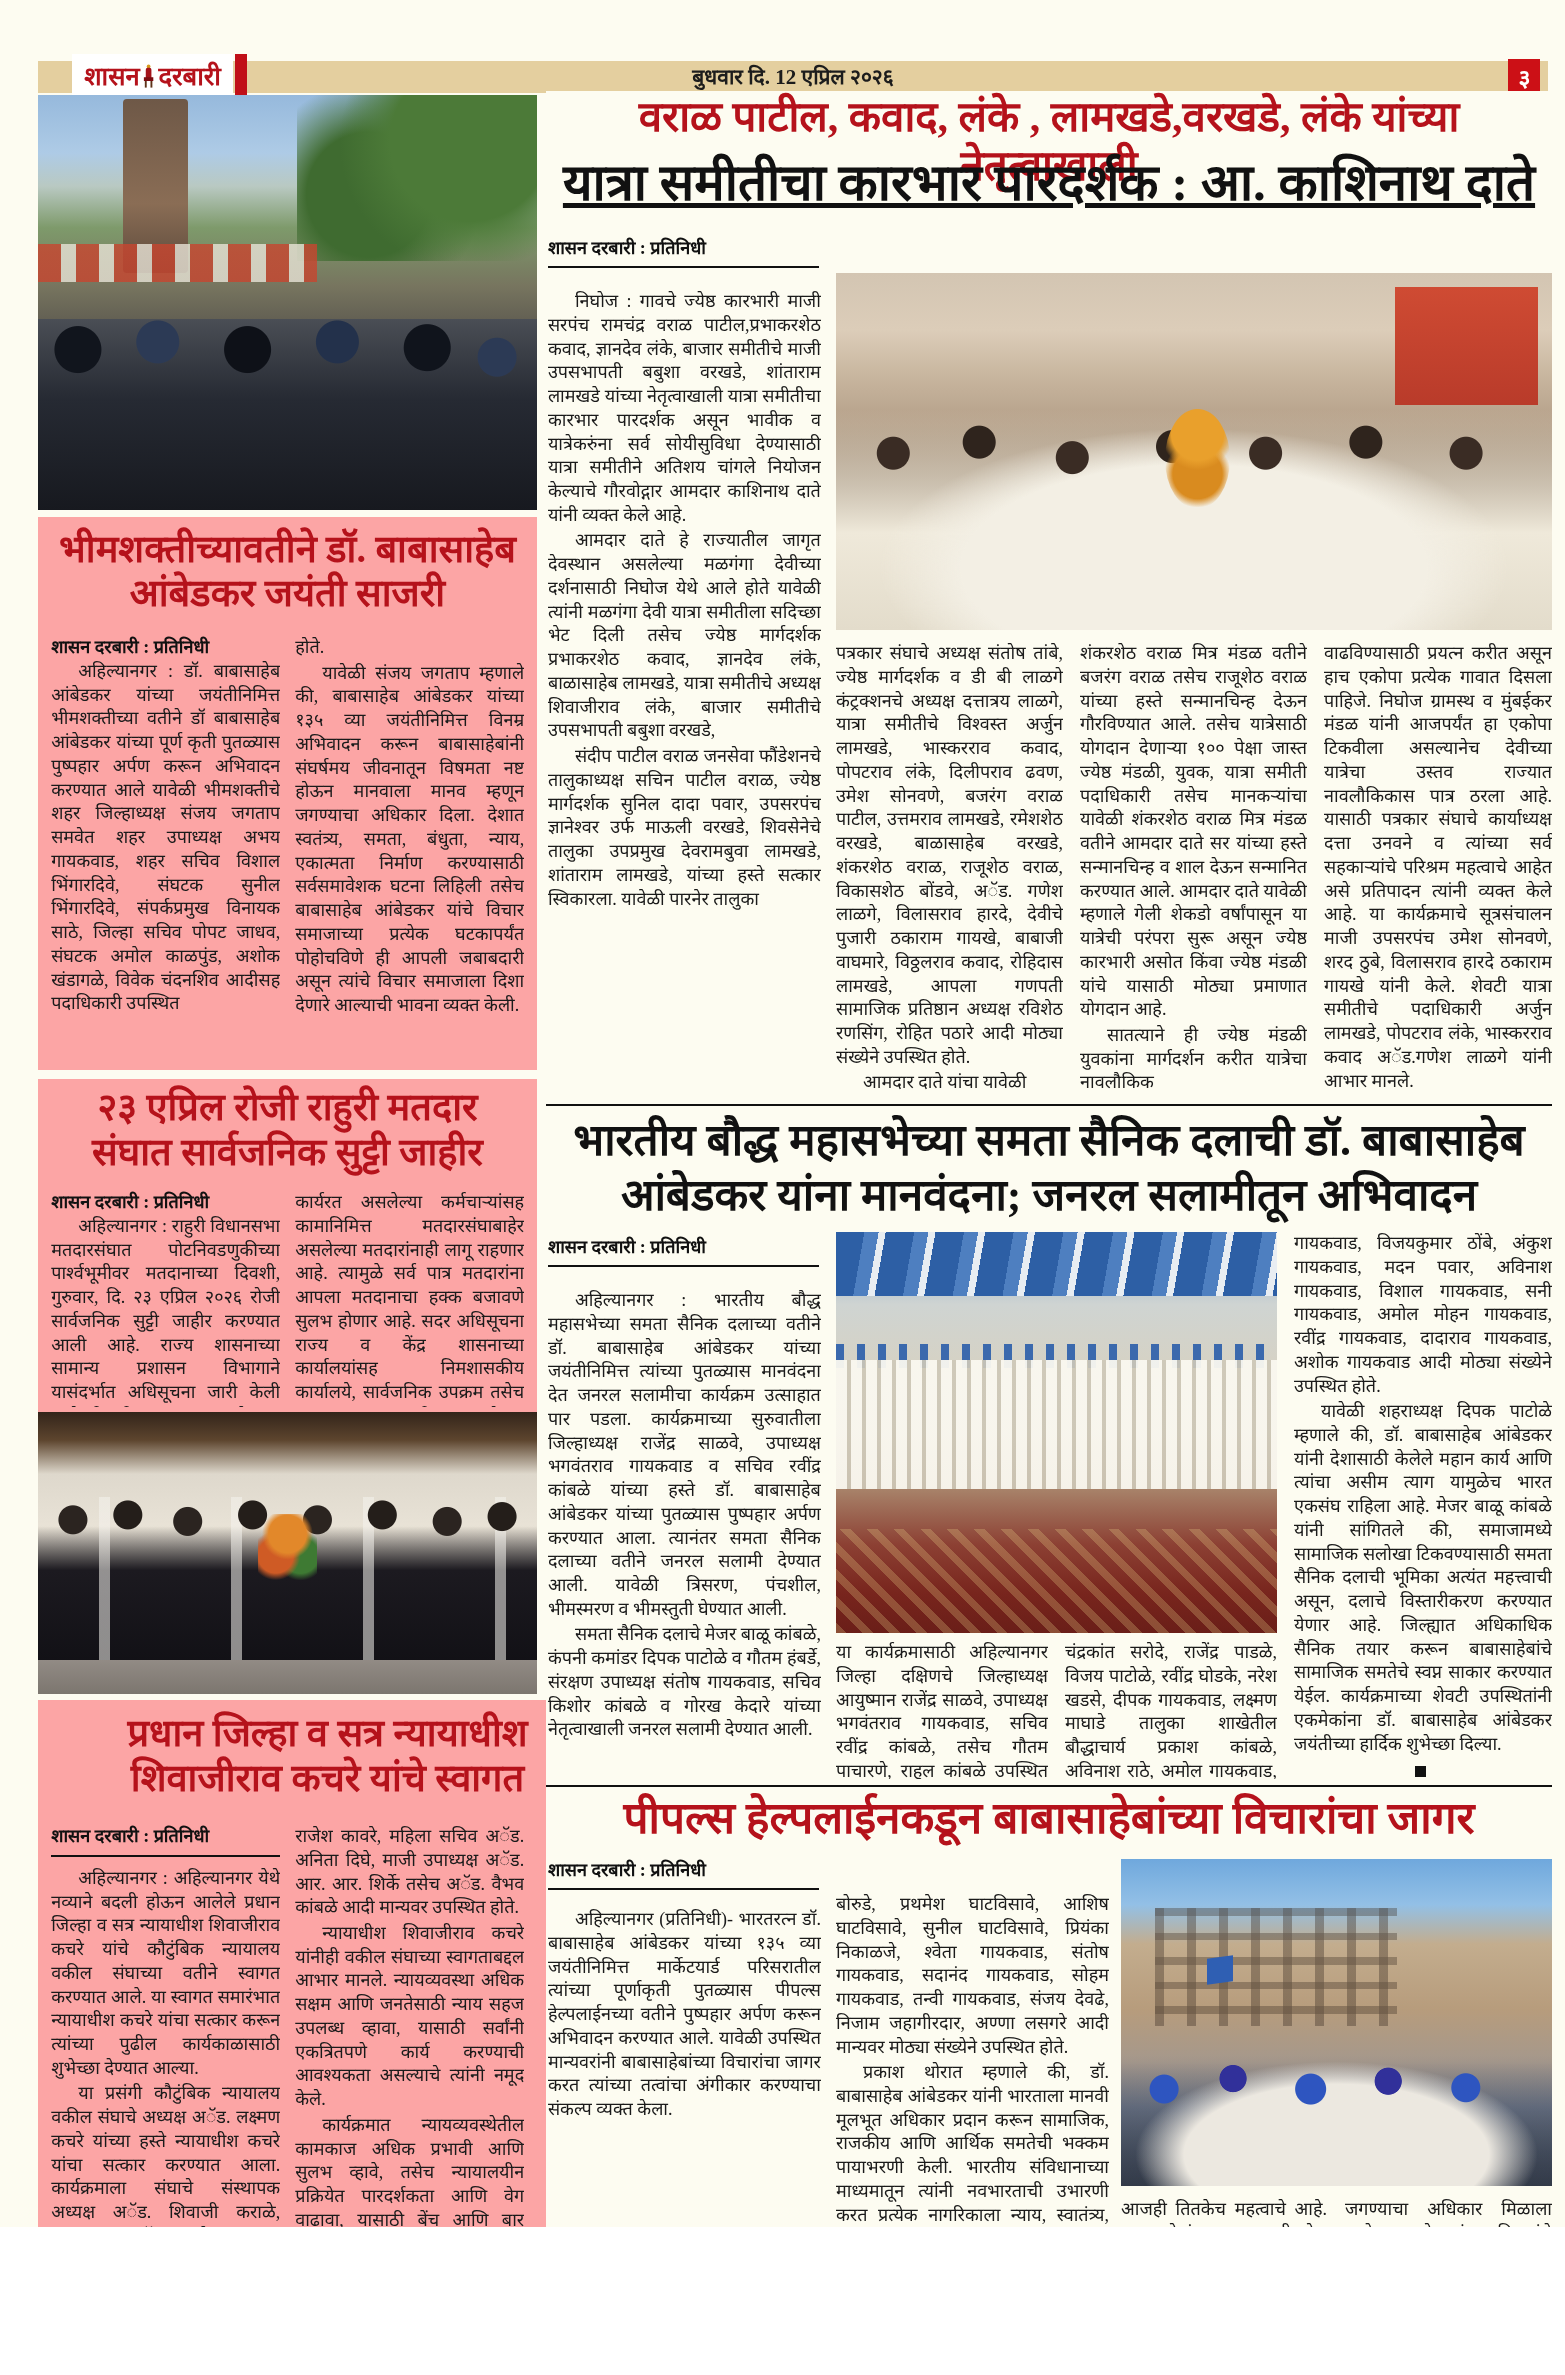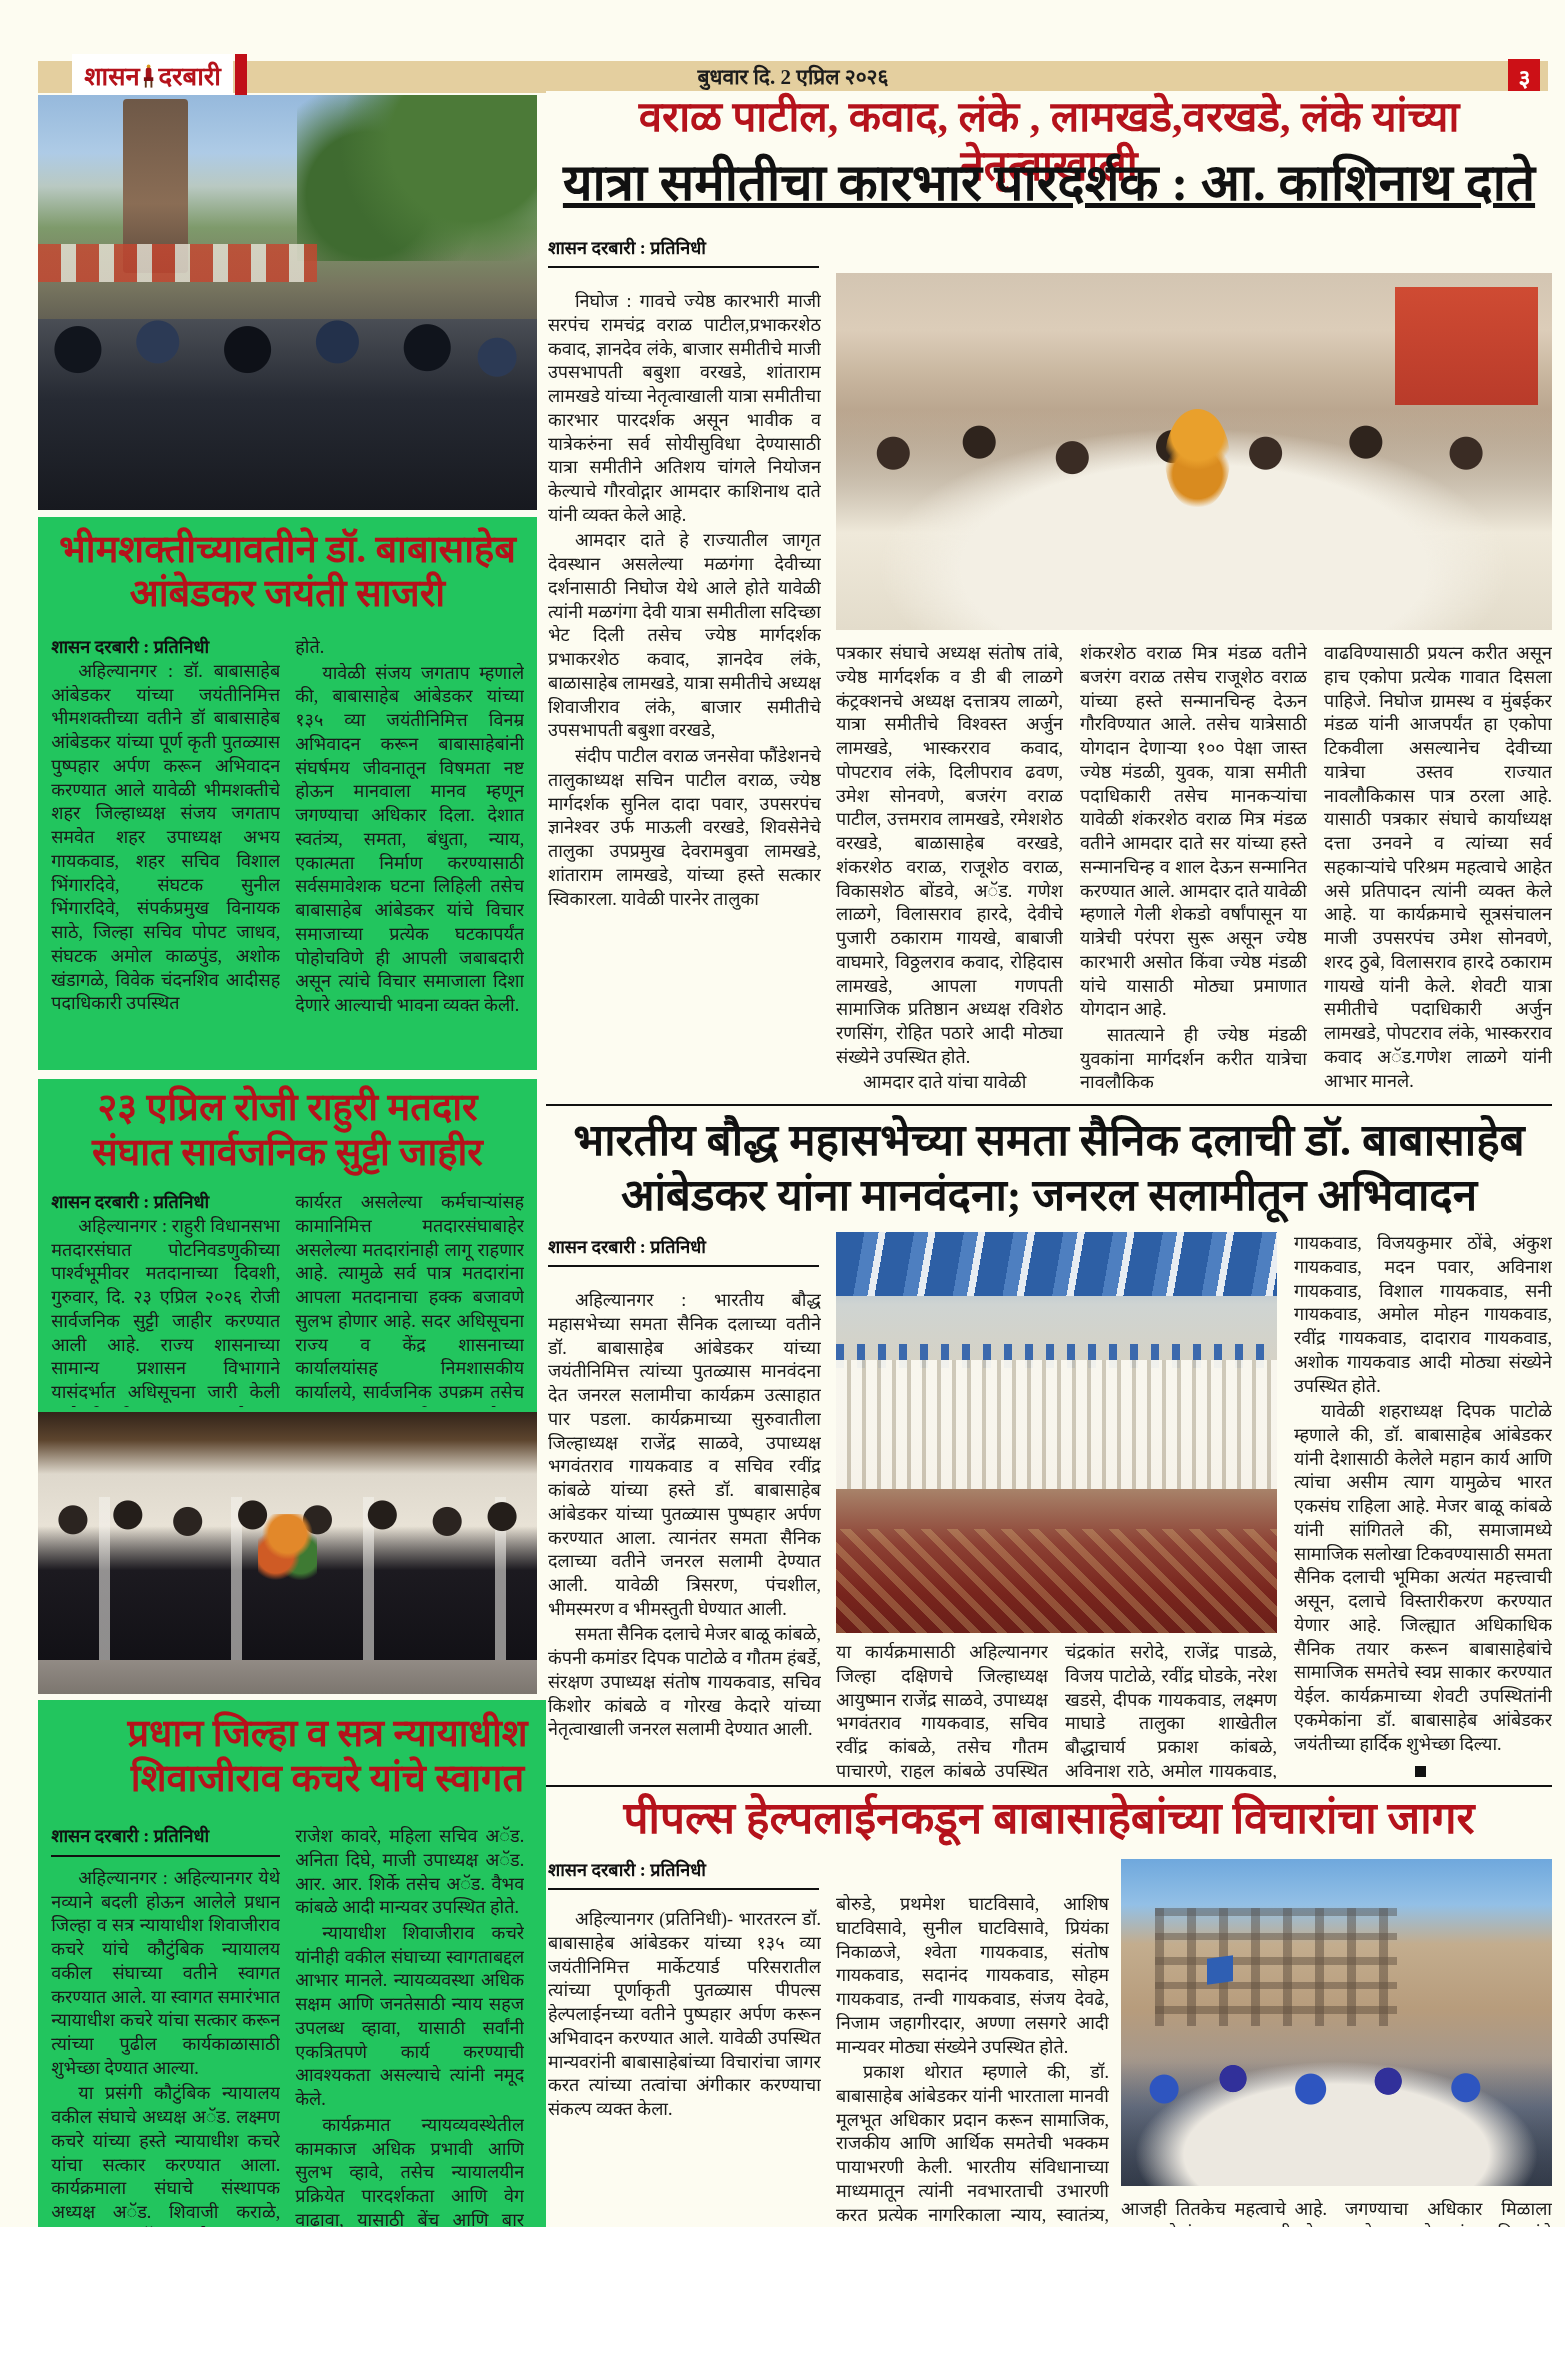--- a/index.html
+++ b/index.html
@@ -9,21 +9,21 @@
   .masthead{position:absolute;left:38px;top:61px;width:1510px;height:32px;background:#e4cf9f;}
   .logo-box{position:absolute;left:34px;top:-6.6px;width:161px;height:44px;background:#ffffff;
             display:flex;align-items:center;justify-content:center;gap:2.8px;}
   .logo-text{color:#b5121b;font-weight:bold;font-size:25.6px;line-height:1;}
   .logo-bar{position:absolute;left:197px;top:-6.6px;width:12.3px;height:44px;background:#c01018;}
   .masthead-date{position:absolute;left:0;top:0;width:100%;text-align:center;line-height:32px;
                  font-size:21px;font-weight:bold;color:#1c1c1c;}
   .page-num{position:absolute;right:7.6px;top:-1.9px;width:32px;height:36px;background:#cc1016;color:#fff;
             font-size:23px;font-weight:bold;display:flex;align-items:center;justify-content:center;}
   
-  .panel{position:absolute;background:#22c55e;}
+  .panel{position:absolute;background:#fca5a5;}
   .rpanel{position:absolute;background:#fdfcf1;}
   .hl{font-weight:bold;text-align:center;line-height:1.18;margin:0;}
   .hl-red{color:#b5121b;}
   .hl-black{color:#111;}
   .byline{font-size:18px;font-weight:bold;color:#111;}
   .byline.ruled{border-bottom:2.8px solid #111;padding-bottom:6.6px;}
   .bodycol{position:absolute;overflow:hidden;font-size:18px;line-height:1.32;text-align:justify;}
   .bodycol p{margin:0 0 1.9px 0;text-indent:1.5em;}
   .bodycol.cont p:first-child{text-indent:0;}
   .cols2{position:absolute;display:flex;gap:15px;overflow:hidden;}
@@ -109,21 +109,21 @@
             <circle cx="7" cy="2.5" r="2" fill="#d79a1e"></circle>
             <rect x="4" y="4" width="6" height="12" rx="2" fill="#a4131b"></rect>
             <rect x="2" y="14" width="10" height="4" fill="#7c0d12"></rect>
             <rect x="3" y="18" width="2" height="7" fill="#5e3319"></rect>
             <rect x="9" y="18" width="2" height="7" fill="#5e3319"></rect>
           </svg>
       </span>
       <span class="logo-text">दरबारी</span>
     </div>
     <div class="logo-bar"></div>
-    <div class="masthead-date">बुधवार दि. 2 एप्रिल २०२६</div>
+    <div class="masthead-date">बुधवार दि. 12 एप्रिल २०२६</div>
     <div class="page-num">३</div>
   </header>
 
   <div class="photo" style="left:38px;top:95px;width:499px;height:415px;">
     <div class="ph1-base"></div>
     <div class="ph1-tower"></div>
     <div class="ph1-foliage"></div>
     <div class="ph1-canopy"></div>
     <div class="ph1-crowd"></div>
   </div>

